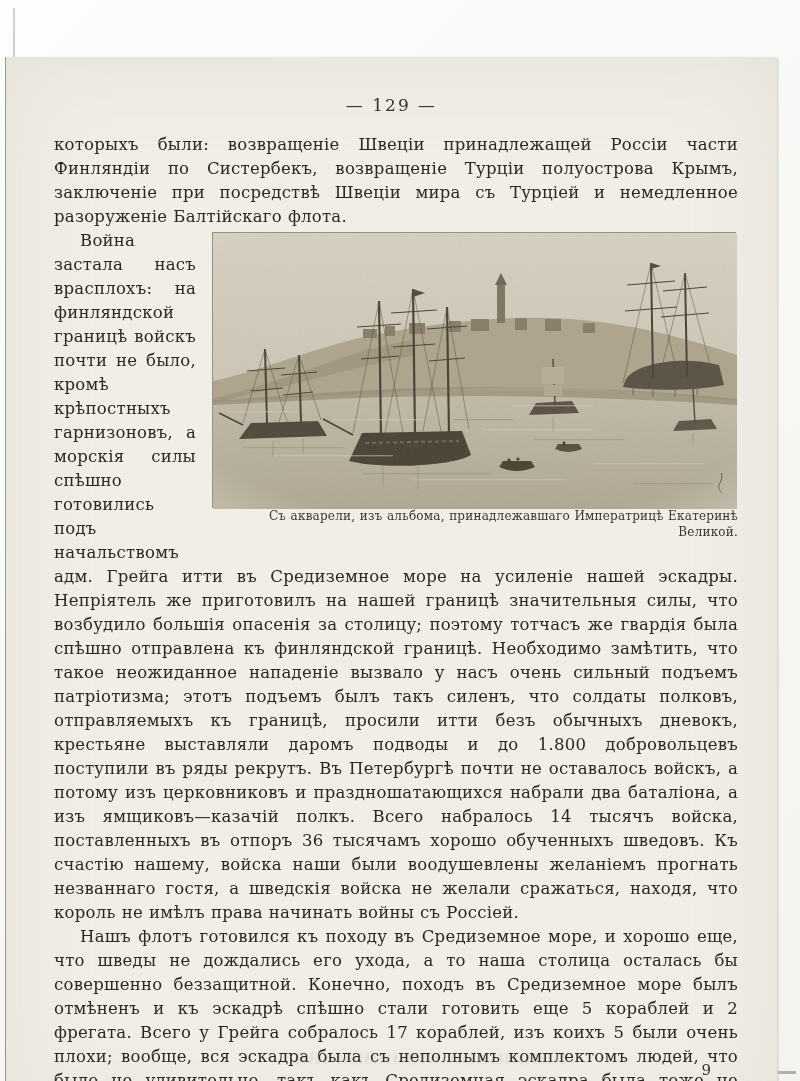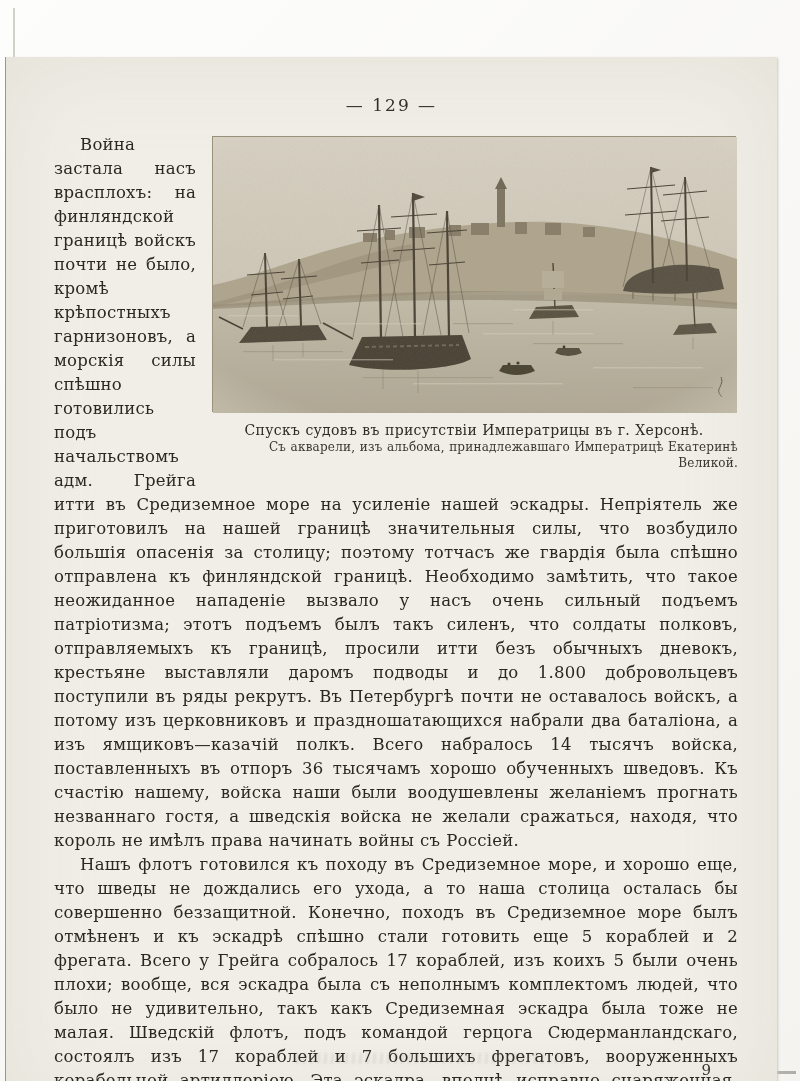--- a/index.html
+++ b/index.html
@@ -82,20 +82,21 @@
 <div class="scan">
   <div class="edge-left"></div>
   <div class="edge-bottom"></div>
 
   <div class="paper">
 
     <div class="header-num">— 129 —</div>
 
     <div class="content">
 
+      <p>которыхъ были: возвращеніе Швеціи принадлежащей Россіи части Финляндіи по Систербекъ, возвращеніе Турціи полуострова Крымъ, заключеніе при посредствѣ Швеціи мира съ Турціей и немедленное разоруженіе Балтійскаго флота.</p>
 
       <div class="figure">
         <div class="art">
           <svg width="524" height="276" viewBox="0 0 524 276" xmlns="http://www.w3.org/2000/svg">
             <defs>
               <linearGradient id="sky" x1="0" y1="0" x2="0" y2="1">
                 <stop offset="0" stop-color="#d9d3c5"></stop>
                 <stop offset="1" stop-color="#c8c1af"></stop>
               </linearGradient>
               <linearGradient id="water" x1="0" y1="0" x2="0" y2="1">
@@ -222,21 +223,20 @@
               <line x1="340" y1="184" x2="340" y2="198"></line>
               <line x1="480" y1="200" x2="480" y2="212"></line>
             </g>
 
             <path d="M508,240 c2,4 0,8 -2,12 c-1,3 1,6 3,8" stroke="#3d362b" stroke-width="0.8" fill="none"></path>
 
             <rect width="524" height="276" fill="url(#vig)"></rect>
             <rect width="524" height="276" filter="url(#grain)"></rect>
           </svg>
         </div>
-        <div class="cap-title">Спускъ судовъ въ присутствіи Императрицы въ г. Херсонѣ.</div>
         <div class="cap-sub">Съ акварели, изъ альбома, принадлежавшаго Императрицѣ Екатеринѣ Великой.</div>
       </div>
 
       <p class="indent">Война застала насъ врасплохъ: на финляндской границѣ войскъ почти не было, кромѣ крѣпостныхъ гарнизоновъ, а морскія силы спѣшно готовились подъ начальствомъ адм. Грейга итти въ Средиземное море на усиленіе нашей эскадры. Непріятель же приготовилъ на нашей границѣ значительныя силы, что возбудило большія опасенія за столицу; поэтому тотчасъ же гвардія была спѣшно отправлена къ финляндской границѣ. Необходимо замѣтить, что такое неожиданное нападеніе вызвало у насъ очень сильный подъемъ патріотизма; этотъ подъемъ былъ такъ силенъ, что солдаты полковъ, отправляемыхъ къ границѣ, просили итти безъ обычныхъ дневокъ, крестьяне выставляли даромъ подводы и до 1.800 добровольцевъ поступили въ ряды рекрутъ. Въ Петербургѣ почти не оставалось войскъ, а потому изъ церковниковъ и праздношатающихся набрали два баталіона, а изъ ямщиковъ—казачій полкъ. Всего набралось 14 тысячъ войска, поставленныхъ въ отпоръ 36 тысячамъ хорошо обученныхъ шведовъ. Къ счастію нашему, войска наши были воодушевлены желаніемъ прогнать незваннаго гостя, а шведскія войска не желали сражаться, находя, что король не имѣлъ права начинать войны съ Россіей.</p>
       <p class="indent">Нашъ флотъ готовился къ походу въ Средиземное море, и хорошо еще, что шведы не дождались его ухода, а то наша столица осталась бы совершенно беззащитной. Конечно, походъ въ Средиземное море былъ отмѣненъ и къ эскадрѣ спѣшно стали готовить еще 5 кораблей и 2 фрегата. Всего у Грейга собралось 17 кораблей, изъ коихъ 5 были очень плохи; вообще, вся эскадра была съ неполнымъ комплектомъ людей, что было не удивительно, такъ какъ Средиземная эскадра была тоже не малая. Шведскій флотъ, подъ командой герцога Сюдерманландскаго, состоялъ изъ 17 кораблей и 7 большихъ фрегатовъ, вооруженныхъ корабельной артиллеріею. Эта эскадра, вполнѣ исправно снаряженная, полтора мѣсяца готовилась въ практическомъ плаваніи, а наша—пошла въ бой, будучи въ морѣ первый разъ.</p>
 
     </div>
 
     <div class="footer-num">9</div>
     <div class="showthrough"></div>

